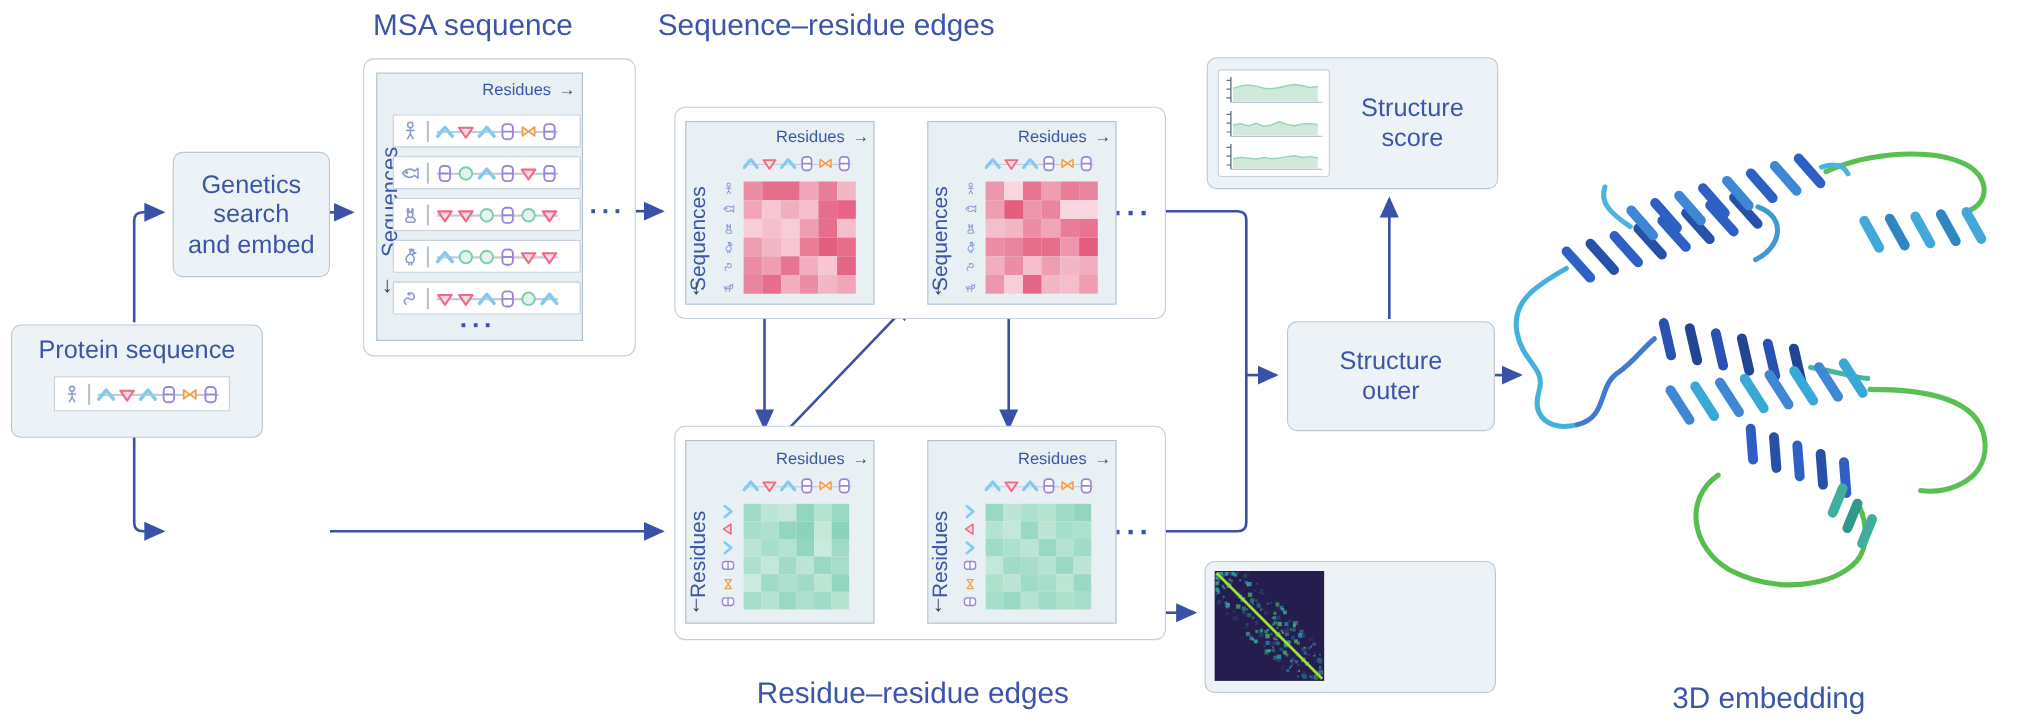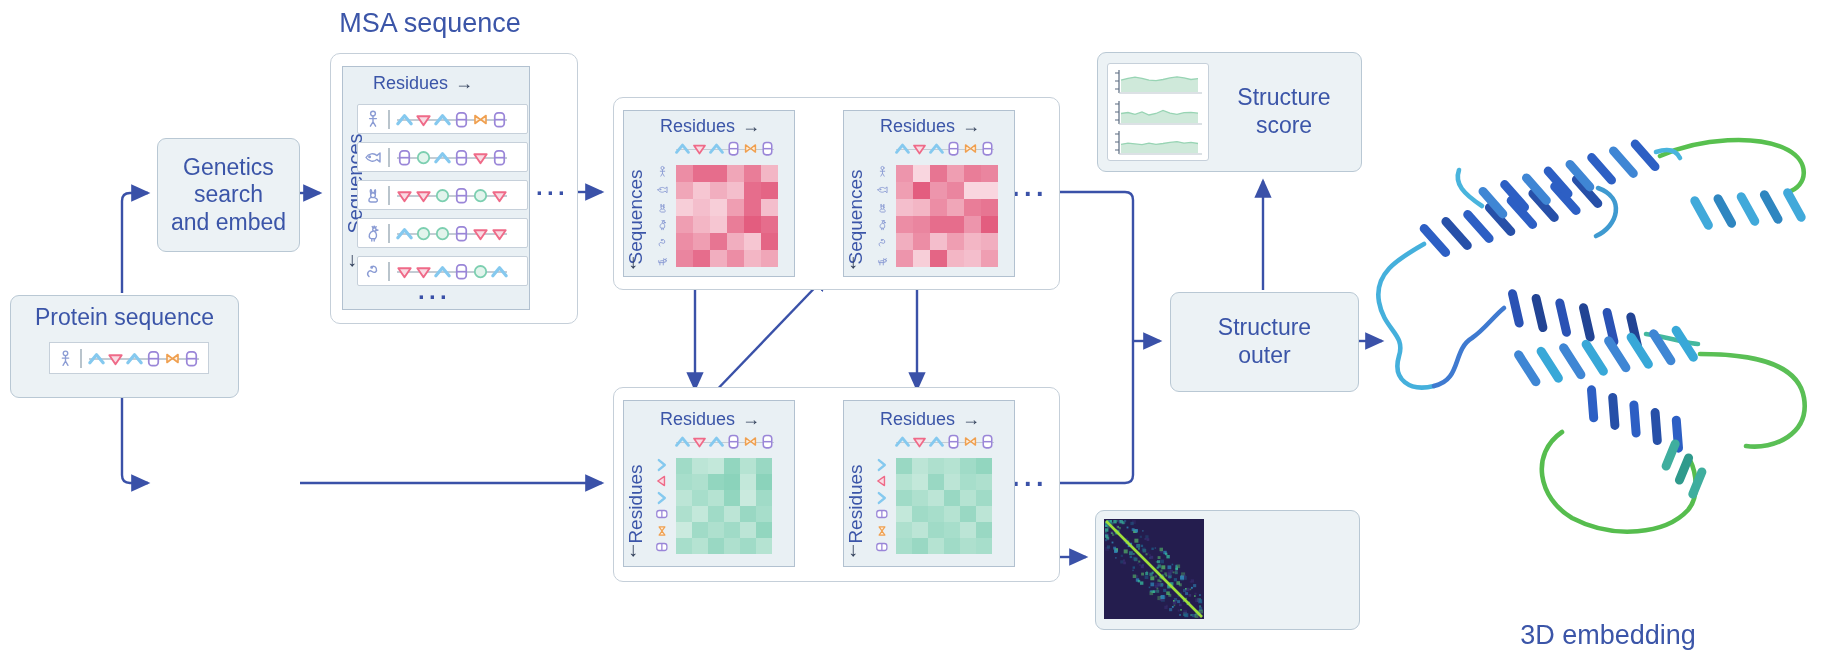--- a/index.html
+++ b/index.html
@@ -6,21 +6,21 @@
   html,body{margin:0;padding:0;background:#fff;}
   #canvas{position:relative;width:1836px;height:660px;background:#fff;
           font-family:"Liberation Sans",sans-serif;overflow:hidden;}
   .abs{position:absolute;}
   .title{color:var(--txt);font-size:27px;white-space:nowrap;}
   .bigbox{background:#ecf2f5;border:1.5px solid #b9c8d4;border-radius:9px;
           color:var(--txt);font-size:23px;text-align:center;line-height:1.2;
           display:flex;flex-direction:column;align-items:center;justify-content:center;}
   .container{background:#ffffff;border:1.5px solid #c5cfd9;border-radius:10px;}
   .panel{background:#e9f0f4;border:1.5px solid #b2c1d0;position:absolute;}
-  .axis-label{color:var(--txt);font-size:18px;white-space:nowrap;text-align:left;}
+  .axis-label{color:var(--txt);font-size:15px;white-space:nowrap;text-align:right;}
   .axis-label .ar{color:var(--dark);margin-left:7px;}
   .vlabel{position:absolute;color:var(--txt);font-size:19px;white-space:nowrap;
           text-align:center;transform:rotate(-90deg);}
   .varrow{position:absolute;color:var(--dark);font-size:20px;line-height:1;}
   .dots{position:absolute;color:var(--arrow);font-size:27px;font-weight:bold;
         letter-spacing:3px;line-height:1;}
   .msarow{position:absolute;background:#fff;border:1px solid #c6d0da;border-radius:2px;
           display:flex;align-items:center;padding-left:5px;}
   .divider{width:1.5px;height:19px;background:#b9c4cc;margin:0 5px 0 5px;flex:none;}
   .beads{position:relative;display:flex;align-items:center;}
@@ -58,20 +58,22 @@
       <path d="M917,277 L917,389" marker-end="url(#ah)"></path>
       <path d="M1060,192 L1125,192 Q1133,192 1133,200 L1133,475 Q1133,483 1125,483 L1060,483"></path>
       <path d="M1133,341 L1160,341" marker-end="url(#ah)"></path>
       <path d="M1263,290 L1263,181" marker-end="url(#ah)"></path>
       <path d="M1359,341 L1382,341" marker-end="url(#ah)"></path>
       <path d="M1060,557 L1086,557" marker-end="url(#ah)"></path>
     </g>
   </svg>
 
   <div class="abs title" style="left:320px;top:8px;width:220px;text-align:center;">MSA sequence</div>
+  <div class="abs title" style="left:598px;top:8px;">Sequence–residue edges</div>
+  <div class="abs title" style="left:688px;top:615px;">Residue–residue edges</div>
   <div class="abs title" style="left:1503px;top:620px;width:210px;text-align:center;">3D embedding</div>
 
   <div class="abs bigbox" style="left:157px;top:138px;width:141px;height:112px;">
     <span>Genetics</span>
     <span>search</span>
     <span>and embed</span>
   </div>
 
   <div class="abs bigbox" style="left:10px;top:295px;width:227px;height:93px;justify-content:flex-start;padding-top:8px;">
     <span>Protein sequence</span>

